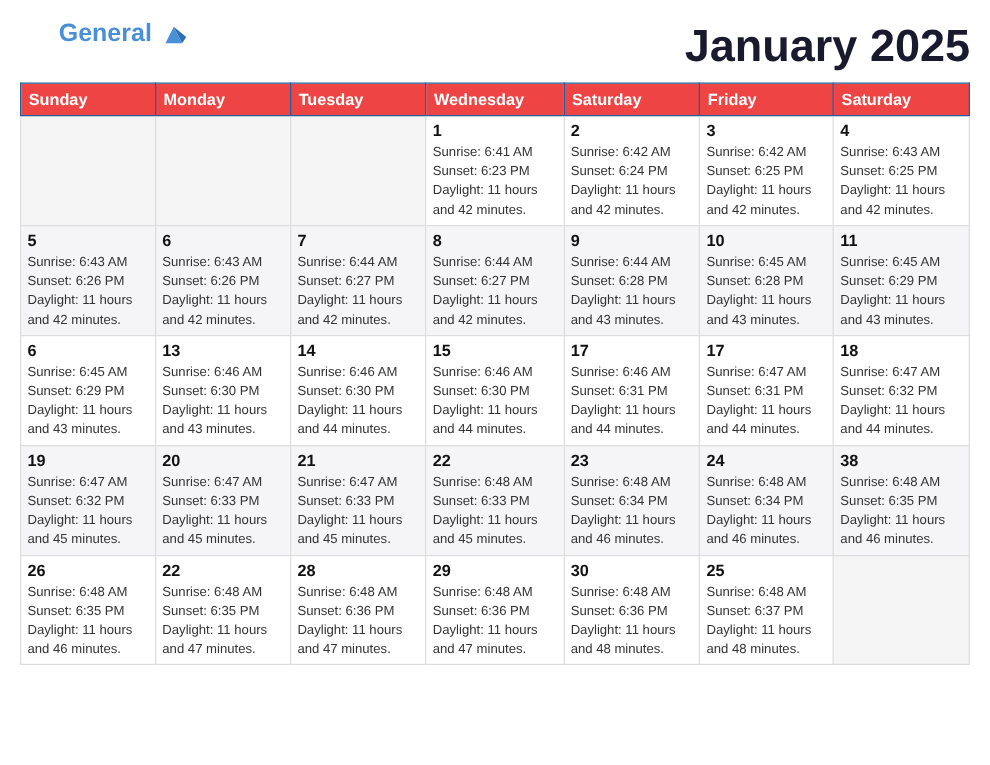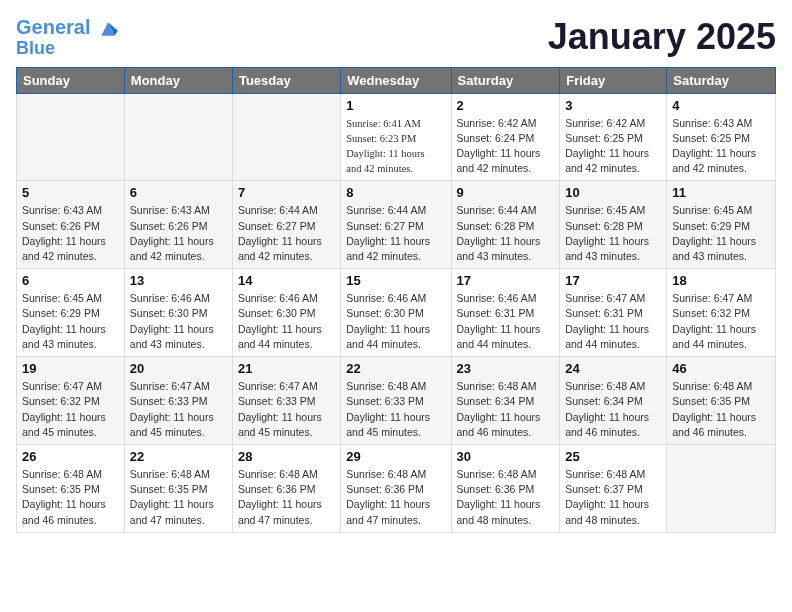--- a/index.html
+++ b/index.html
@@ -46,21 +46,21 @@
     .location {
       font-size: 15px;
       color: #444;
     }
     .calendar {
       width: 100%;
       border-collapse: collapse;
       border: 1px solid #ccc;
     }
     .calendar th {
-      background-color: #737373;
+      background-color: #ef4444;
       color: #fff;
       text-align: left;
       padding: 5px 6px;
       font-size: 13px;
       border: 1px solid #2060a0;
     }
     .calendar td {
       vertical-align: top;
       border: 1px solid #ddd;
       padding: 4px 5px;
@@ -97,30 +97,29 @@
       background: #f5f5f5;
     }
     .row-shade td { background: #f5f5f7 !important; }
   </style>
 </head>
 <body>
 
 <div class="header">
   <div class="logo">
     <div>
-      <div style="display:flex;align-items:center;">
+      <div style="display:flex;align-items:center;margin-left:31px;">
         <div class="logo-text">
           <span>General</span>
           <svg class="logo-icon" viewBox="0 0 24 24" style="display:inline-block;vertical-align:middle;">
             <polygon points="4,20 12,4 20,20" fill="#4a90d9"></polygon>
             <polygon points="12,4 20,20 24,14" fill="#2d6db5"></polygon>
           </svg>
         </div>
       </div>
-      <div class="logo-text" style="color:#4a90d9;font-size:18px;">Blue</div>
     </div>
   </div>
   <div class="title-block">
     <div class="month-title">January 2025</div>
   </div>
 </div>
 
 <table class="calendar">
   <thead>
     <tr id="header-row">
@@ -133,21 +132,21 @@
         <th>Saturday</th>
       </tr>
   </thead>
   <tbody id="calendar-body">
       <tr>
         <td class="empty"></td>
         <td class="empty"></td>
         <td class="empty"></td>
         <td>
           <div class="day-num">1</div>
-          <div class="cell-info" style="white-space: pre-line; font-family: Liberation Serif, serif;">Sunrise: 6:41 AM
+          <div class="cell-info" style="white-space: pre-line;">Sunrise: 6:41 AM
 Sunset: 6:23 PM
 Daylight: 11 hours
 and 42 minutes.</div>
         </td>
         <td>
           <div class="day-num">2</div>
           <div class="cell-info" style="white-space: pre-line;">Sunrise: 6:42 AM
 Sunset: 6:24 PM
 Daylight: 11 hours
 and 42 minutes.</div>
@@ -306,21 +305,21 @@
 and 46 minutes.</div>
         </td>
         <td>
           <div class="day-num">24</div>
           <div class="cell-info" style="white-space: pre-line;">Sunrise: 6:48 AM
 Sunset: 6:34 PM
 Daylight: 11 hours
 and 46 minutes.</div>
         </td>
         <td>
-          <div class="day-num">46</div>
+          <div class="day-num">38</div>
           <div class="cell-info" style="white-space: pre-line;">Sunrise: 6:48 AM
 Sunset: 6:35 PM
 Daylight: 11 hours
 and 46 minutes.</div>
         </td>
       </tr>
       <tr>
         <td>
           <div class="day-num">26</div>
           <div class="cell-info" style="white-space: pre-line;">Sunrise: 6:48 AM

